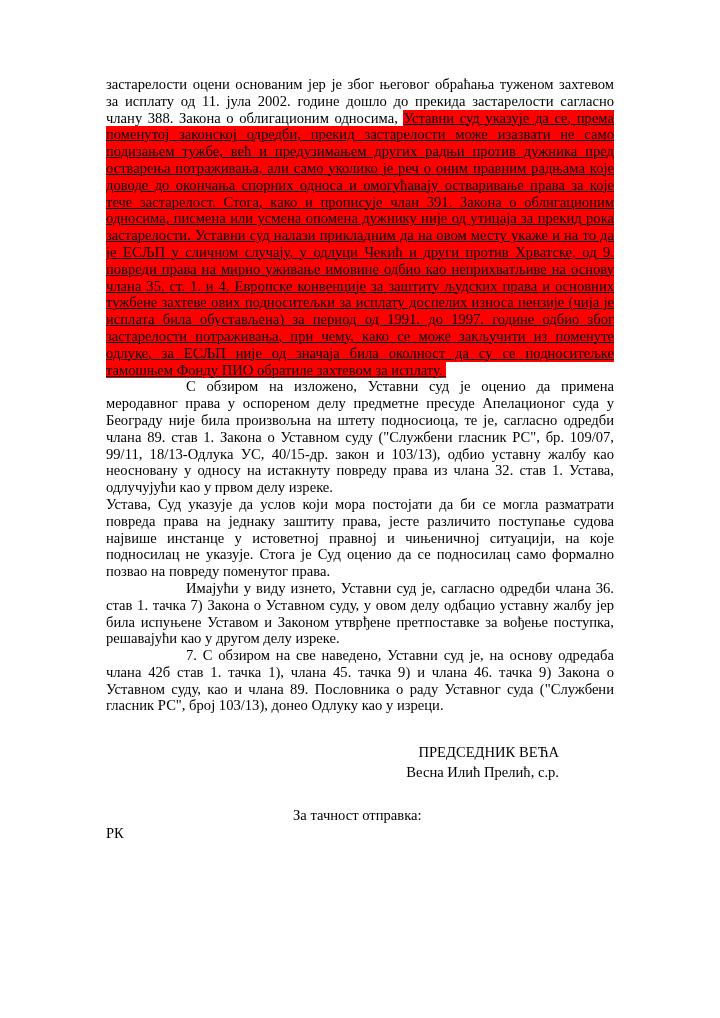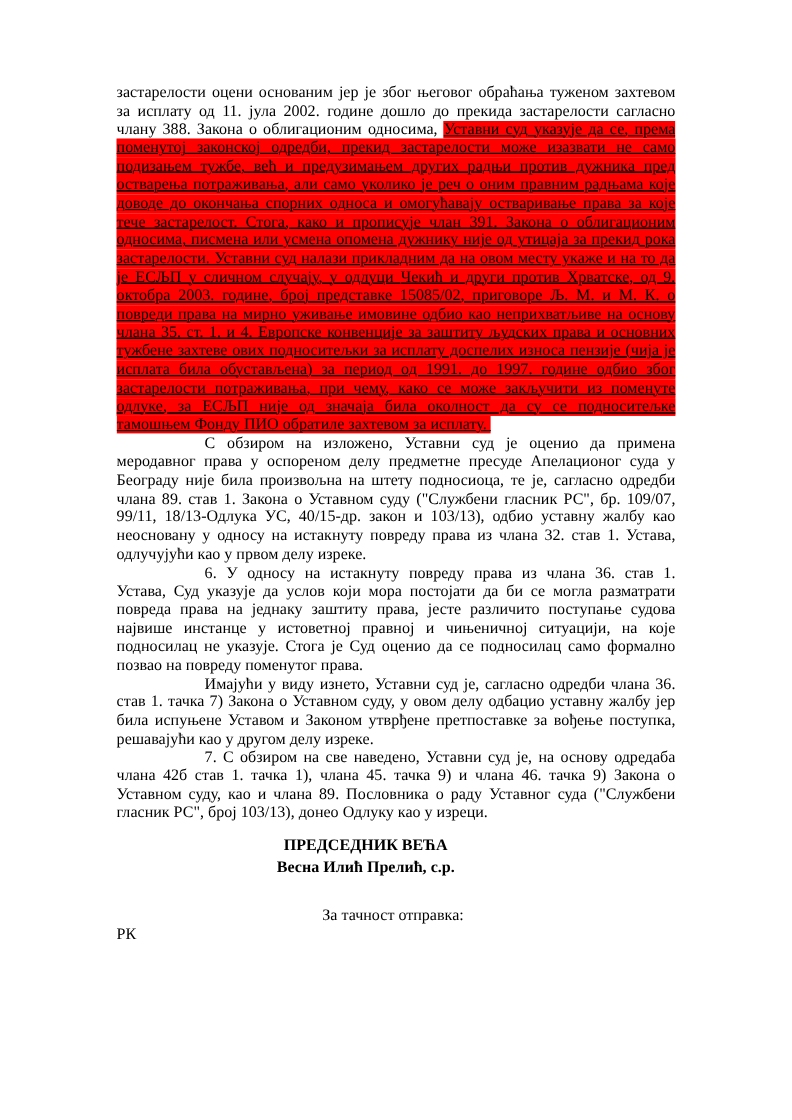--- a/index.html
+++ b/index.html
@@ -38,26 +38,25 @@
     text-decoration-thickness: 1px;
   }
   .hl {
     background: var(--hl, #ff0000);
     text-decoration: underline;
     text-decoration-color: #000;
     text-decoration-thickness: 1px;
   }
   .it { }
   .sig {
-    margin-top: 11px;
-    text-align: center;
+    margin-top: 28px;
+    text-align: right;
     padding-right: 55px;
     font-size: 14.6px;
     line-height: 20px;
-    font-weight: bold;
   }
   .certify {
     margin-top: 24px;
     padding-left: 187px;
     font-size: 14.6px;
     line-height: 18px;
   }
   .initials {
     font-size: 14.6px;
     line-height: 18px;
@@ -73,36 +72,34 @@
         <div class="line jl"><span>за исплату од 11. јула 2002. године дошло до прекида застарелости сагласно</span></div>
         <div class="line jl"><span>члану 388. Закона о облигационим односима, </span><span class="hl">Уставни суд указује да се, према</span></div>
         <div class="line jl redbg"><span class="hl">поменутој законској одредби, прекид застарелости може изазвати не само</span></div>
         <div class="line jl redbg"><span class="hl">подизањем тужбе, већ и предузимањем других радњи против дужника пред</span></div>
         <div class="line jl redbg"><span class="hl">остварења потраживања, али само уколико је реч о оним правним радњама које</span></div>
         <div class="line jl redbg"><span class="hl">доводе до окончања спорних односа и омогућавају остваривање права за које</span></div>
         <div class="line jl redbg"><span class="hl">тече застарелост. Стога, како и прописује члан 391. Закона о облигационим</span></div>
         <div class="line jl redbg"><span class="hl">односима, писмена или усмена опомена дужнику није од утицаја за прекид рока</span></div>
         <div class="line jl redbg"><span class="hl">застарелости. Уставни суд налази прикладним да на овом месту укаже и на то да</span></div>
         <div class="line jl redbg"><span class="hl">је ЕСЉП у сличном случају, у одлуци </span><span class="hl it">Чекић и други против Хрватске</span><span class="hl">, од 9.</span></div>
-        <div class="line jl redbg"><span class="hl">октобра 2003. године, број представке 15085/02, приговоре Љ. М. и М. К. о</span></div>
         <div class="line jl redbg"><span class="hl">повреди права на мирно уживање имовине одбио као неприхватљиве на основу</span></div>
         <div class="line jl redbg"><span class="hl">члана 35. ст. 1. и 4. Европске конвенције за заштиту људских права и основних</span></div>
         <div class="line jl redbg"><span class="hl">тужбене захтеве ових подноситељки за исплату доспелих износа пензије (чија је</span></div>
         <div class="line jl redbg"><span class="hl">исплата била обустављена) за период од 1991. до 1997. године одбио због</span></div>
         <div class="line jl redbg"><span class="hl">застарелости потраживања, при чему, како се може закључити из поменуте</span></div>
         <div class="line jl redbg"><span class="hl">одлуке, за ЕСЉП није од значаја била околност да су се подноситељке</span></div>
         <div class="line"><span class="hl">тамошњем Фонду ПИО обратиле захтевом за исплату.&nbsp;</span></div>
         <div class="line jl ind"><span>С обзиром на изложено, Уставни суд је оценио да примена</span></div>
         <div class="line jl"><span>меродавног права у оспореном делу предметне пресуде Апелационог суда у</span></div>
         <div class="line jl"><span>Београду није била произвољна на штету подносиоца, те је, сагласно одредби</span></div>
         <div class="line jl"><span>члана 89. став 1. Закона о Уставном суду ("Службени гласник РС", бр. 109/07,</span></div>
         <div class="line jl"><span>99/11, 18/13-Одлука УС, 40/15-др. закон и 103/13), одбио уставну жалбу као</span></div>
         <div class="line jl"><span>неосновану у односу на истакнуту повреду права из члана 32. став 1. Устава,</span></div>
         <div class="line"><span>одлучујући као у првом делу изреке.</span></div>
-        <div class="line jl ind"><span>6. У односу на истакнуту повреду права из члана 36. став 1.</span></div>
         <div class="line jl"><span>Устава, Суд указује да услов који мора постојати да би се могла разматрати</span></div>
         <div class="line jl"><span>повреда права на једнаку заштиту права, јесте различито поступање судова</span></div>
         <div class="line jl"><span>највише инстанце у истоветној правној и чињеничној ситуацији, на које</span></div>
         <div class="line jl"><span>подносилац не указује. Стога је Суд оценио да се подносилац само формално</span></div>
         <div class="line"><span>позвао на повреду поменутог права.</span></div>
         <div class="line jl ind"><span>Имајући у виду изнето, Уставни суд је, сагласно одредби члана 36.</span></div>
         <div class="line jl"><span>став 1. тачка 7) Закона о Уставном суду, у овом делу одбацио уставну жалбу јер</span></div>
         <div class="line jl"><span>била испуњене Уставом и Законом утврђене претпоставке за вођење поступка,</span></div>
         <div class="line"><span>решавајући као у другом делу изреке.</span></div>
         <div class="line jl ind"><span>7. С обзиром на све наведено, Уставни суд је, на основу одредаба</span></div>

